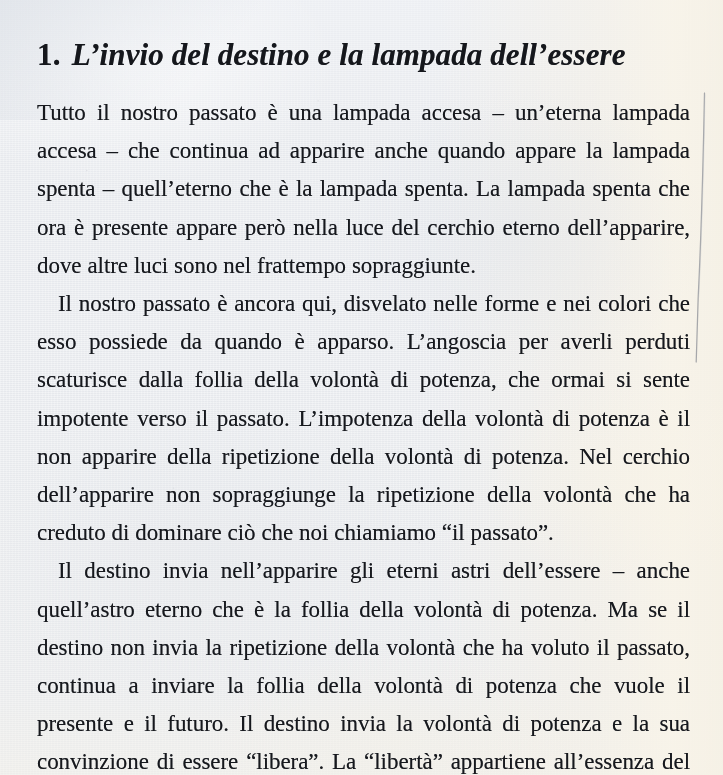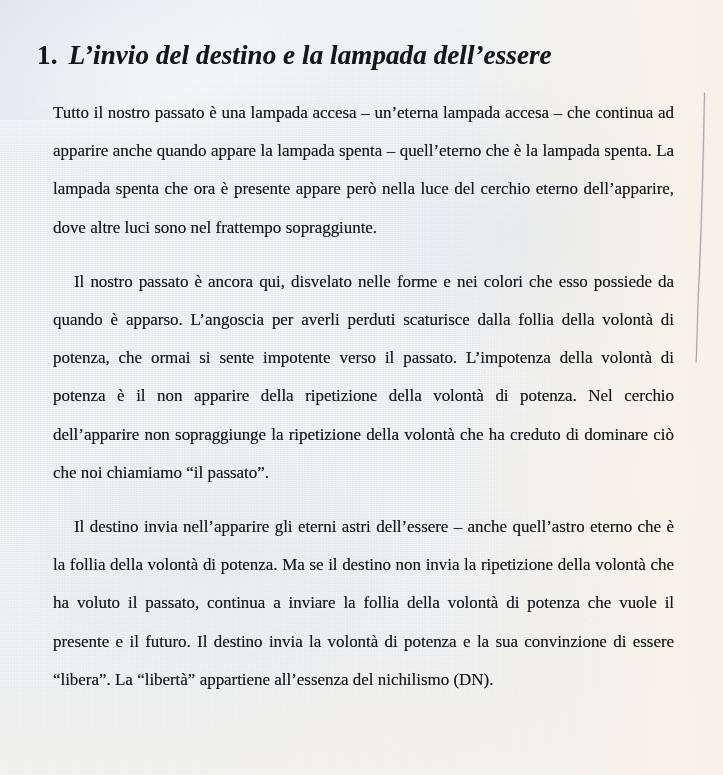--- a/index.html
+++ b/index.html
@@ -95,41 +95,41 @@
 
   
   #text-block {
     position: absolute;
     left: 37px;
     top: 38px;
     width: 653px;
   }
 
   .section-heading {
-    font-size: 27px;
+    font-size: 31px;
     line-height: 34px;
     color: #15171c;
     margin: 0 0 22px 0;
     white-space: nowrap;
   }
   .section-heading .num {
     font-style: normal;
     letter-spacing: .3px;
   }
   .section-heading .title {
     font-style: italic;
     margin-left: 11px;
     letter-spacing: .1px;
   }
 
   .body-par {
-    font-size: 17px;
+    font-size: 23px;
     line-height: 38.2px;
     color: #16181d;
-    margin: 16px;
+    margin: 0;
     text-align: justify;
     text-align-last: left;
     hyphens: manual;
     letter-spacing: -0.05px;
     word-spacing: .2px;
   }
   .body-par.indented {
     text-indent: 21px;
   }
 

